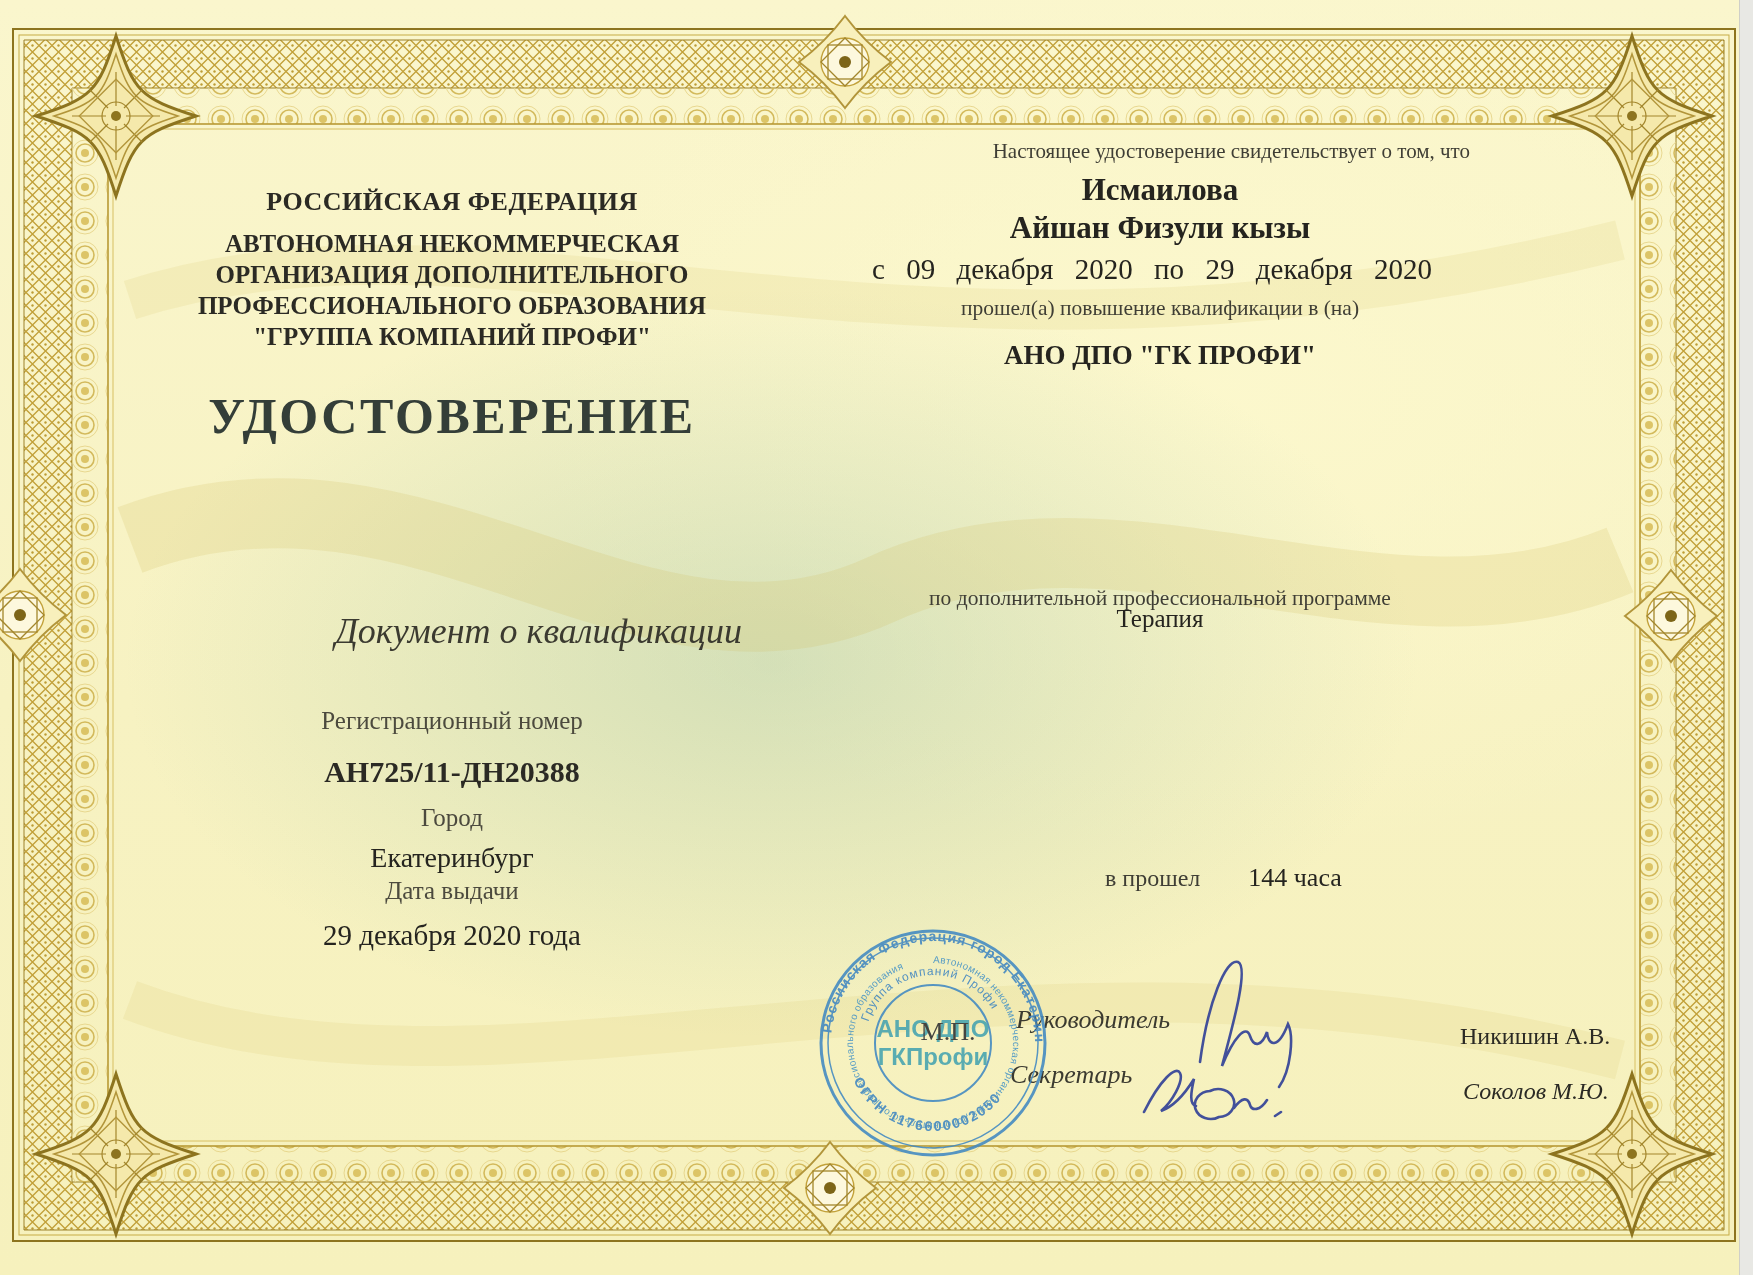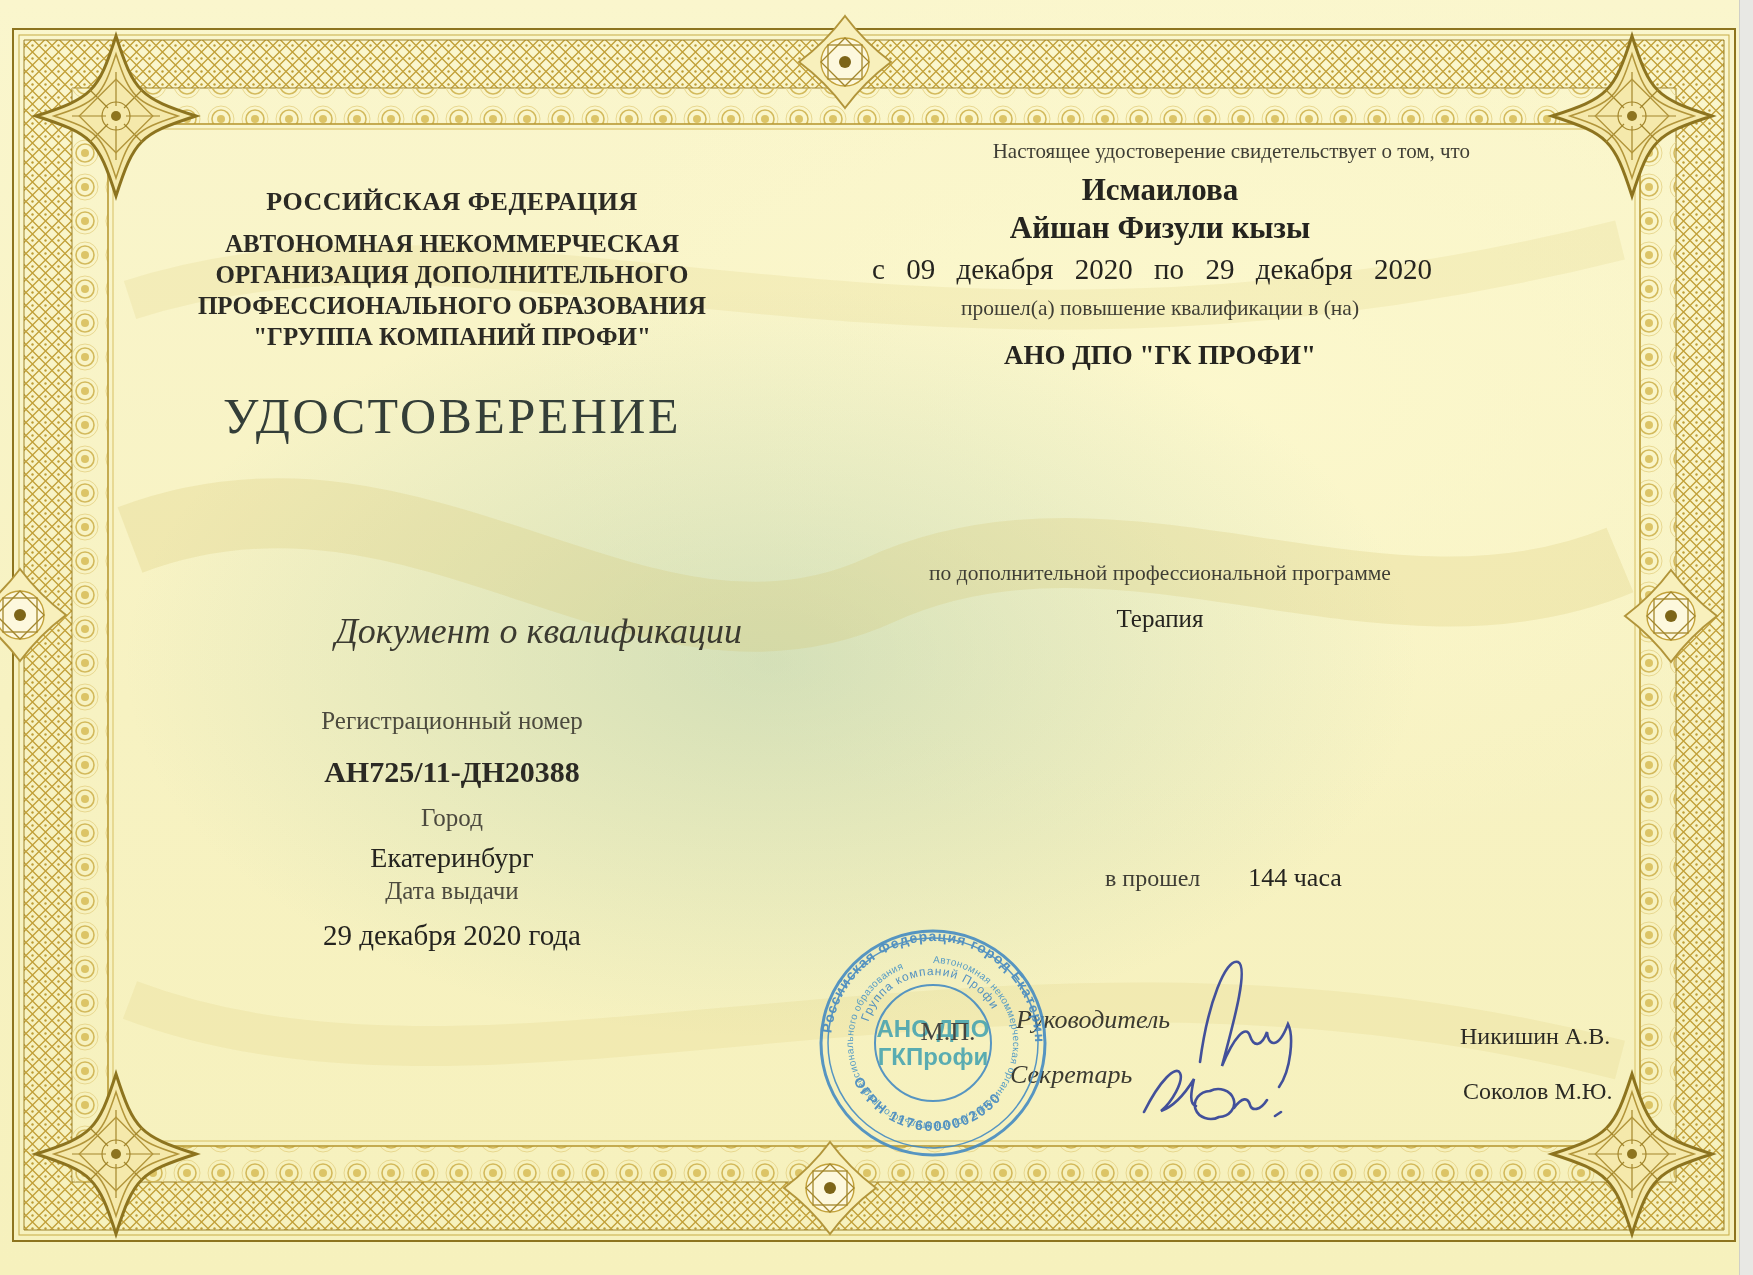--- a/index.html
+++ b/index.html
@@ -10,46 +10,46 @@
       radial-gradient(900px 520px at 44% 52%, rgba(140,185,160,0.33), rgba(140,185,160,0) 72%),
       radial-gradient(1200px 800px at 70% 30%, rgba(252,248,205,0.9), rgba(252,248,205,0) 60%),
       linear-gradient(180deg,#faf6cd 0%, #f7f2c2 55%, #f6f1bd 100%);
   }
   .border-svg{position:absolute;inset:0;z-index:1;}
   .scan-strip{position:absolute;top:0;right:0;width:13px;height:100%;background:#e8e8e4;border-left:1px solid #cfcfc8;z-index:5;}
   .txt{position:absolute;z-index:3;text-align:center;line-height:1.2;}
   
   .t-country{left:182px;top:186px;width:540px;font-size:26px;font-weight:bold;letter-spacing:0.5px;color:#2b2a24;}
   .t-org{left:162px;top:228px;width:580px;font-size:25px;font-weight:bold;line-height:31px;color:#2b2a24;}
-  .t-title{left:142px;top:386px;width:620px;font-size:50px;font-weight:normal;letter-spacing:2.5px;color:#343e38;}
+  .t-title{left:142px;top:386px;width:620px;font-size:50px;font-weight:bold;letter-spacing:2.5px;color:#343e38;}
   .t-subtitle{left:182px;top:452px;width:540px;font-size:19px;font-weight:bold;letter-spacing:2px;text-transform:uppercase;color:#2f2e28;}
   .t-number{left:182px;top:505px;width:540px;font-size:30px;color:#2b2a24;}
   .t-doctype{left:162px;top:610px;width:580px;font-size:36px;font-style:italic;color:#3b3a30;text-align:right;}
   .t-reglabel{left:182px;top:706px;width:540px;font-size:25px;color:#4c4a3e;}
   .t-regvalue{left:182px;top:754px;width:540px;font-size:30px;color:#2b2a24;font-weight:bold;}
   .t-citylabel{left:182px;top:803px;width:540px;font-size:25px;color:#4c4a3e;}
   .t-cityvalue{left:182px;top:841px;width:540px;font-size:28px;color:#25241f;}
   .t-datelabel{left:182px;top:876px;width:540px;font-size:25px;color:#4c4a3e;}
   .t-datevalue{left:182px;top:918px;width:540px;font-size:29px;color:#25241f;}
   
   .t-statement{left:850px;top:139px;width:620px;font-size:21px;color:#3f3e35;text-align:right;}
   .t-lastname{left:850px;top:171px;width:620px;font-size:31px;font-weight:bold;color:#25241f;}
   .t-firstname{left:850px;top:209px;width:620px;font-size:31px;font-weight:bold;color:#25241f;}
   .t-period{left:872px;top:252px;width:560px;display:flex;justify-content:space-between;font-size:29px;color:#25241f;}
   .t-course{left:850px;top:296px;width:620px;font-size:21.5px;color:#3f3e35;}
   .t-institution{left:850px;top:339px;width:620px;font-size:27px;font-weight:bold;color:#25241f;}
-  .t-proglabel{left:850px;top:561px;width:620px;font-size:21.5px;color:#3f3e35;}
+  .t-proglabel{left:850px;top:586px;width:620px;font-size:21.5px;color:#3f3e35;}
   .t-progvalue{left:850px;top:604px;width:620px;font-size:25px;color:#25241f;}
   .t-volume{left:1105px;top:862px;width:320px;display:flex;gap:48px;align-items:baseline;text-align:left;}
   .t-volume .vl{font-size:24px;color:#3f3e35;}
   .t-volume .vv{font-size:26px;color:#25241f;}
   .t-role-head{left:1016px;top:1004px;width:200px;font-size:26px;font-style:italic;text-align:left;color:#3b3a30;}
   .t-role-sec{left:1010px;top:1059px;width:200px;font-size:26px;font-style:italic;text-align:left;color:#3b3a30;}
   .t-name-head{left:1460px;top:1022px;width:220px;font-size:24px;text-align:left;color:#2b2a24;}
-  .t-name-sec{left:1463px;top:1077px;width:220px;font-size:24px;text-align:left;color:#2b2a24;}
+  .t-name-sec{left:1463px;top:1077px;width:220px;font-size:24px;text-align:left;color:#2b2a24;font-style:italic;}
   .stamp-svg{position:absolute;left:801px;top:911px;width:264px;height:264px;z-index:4;opacity:0.88;}
   .stamp-svg text{font-family:"Liberation Sans", sans-serif;}
   .t-mp{left:893px;top:1016px;width:110px;font-size:26px;color:#45443f;z-index:5;}
   .sign-svg{position:absolute;left:1130px;top:940px;width:240px;height:200px;z-index:5;}
 </style>
 </head>
 <body>
 
 <div class="certificate">
 

